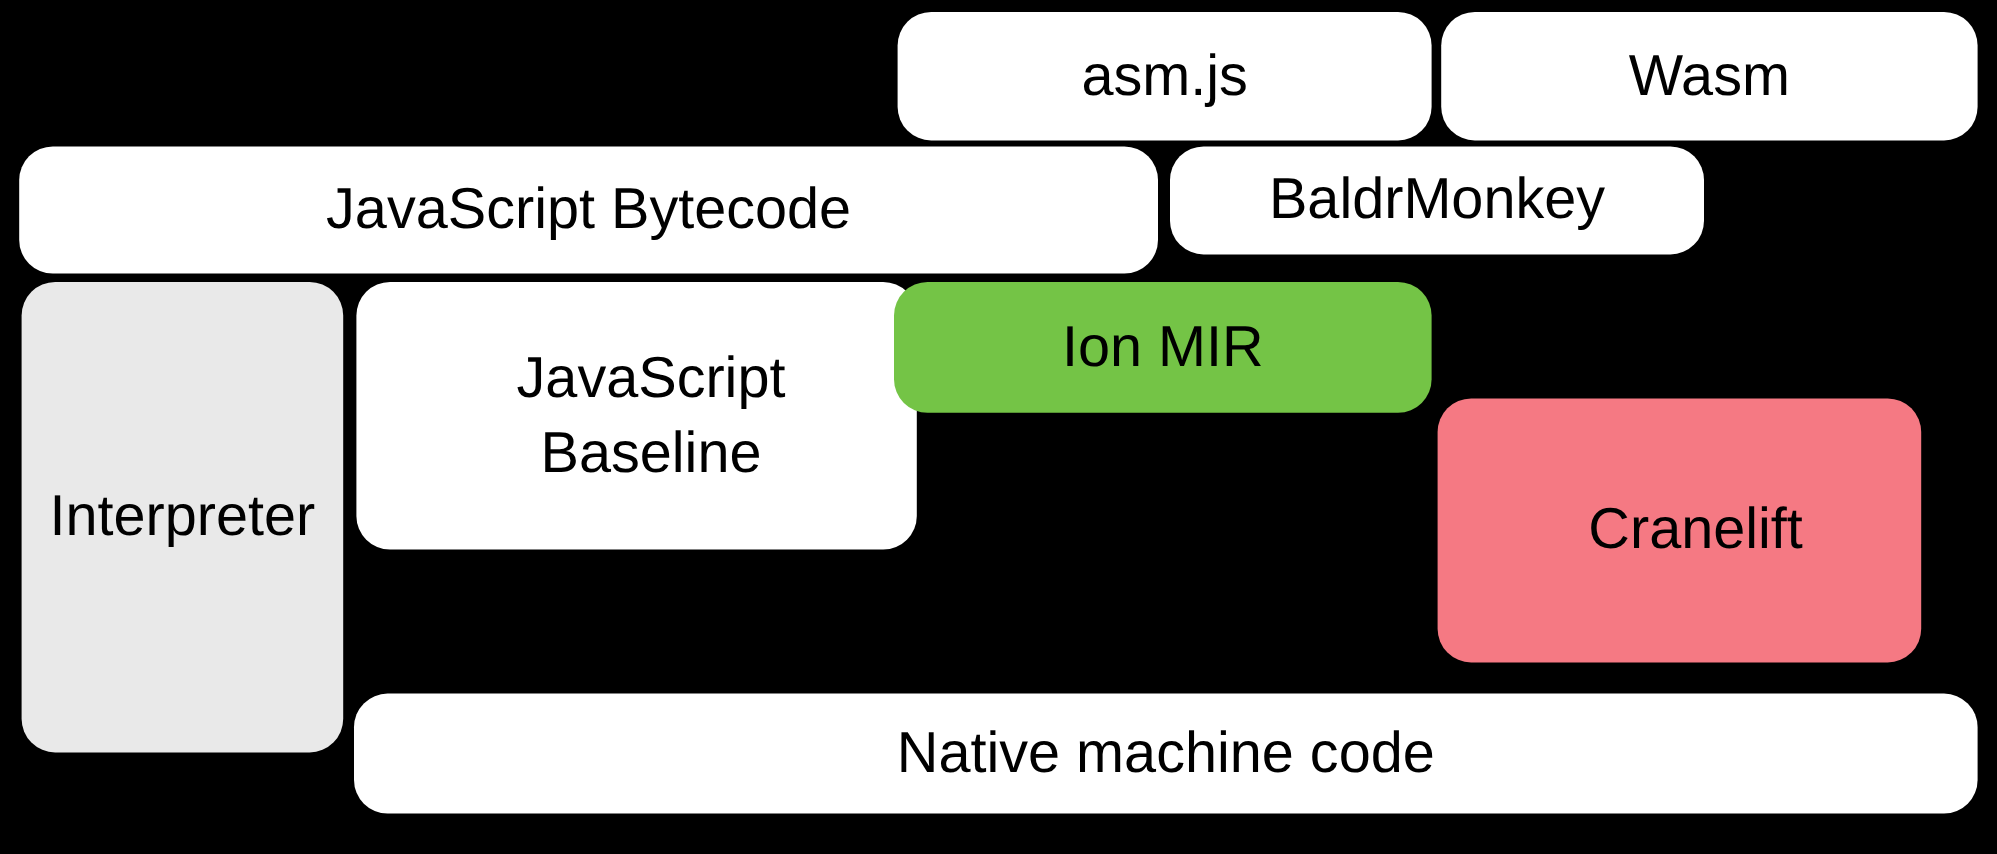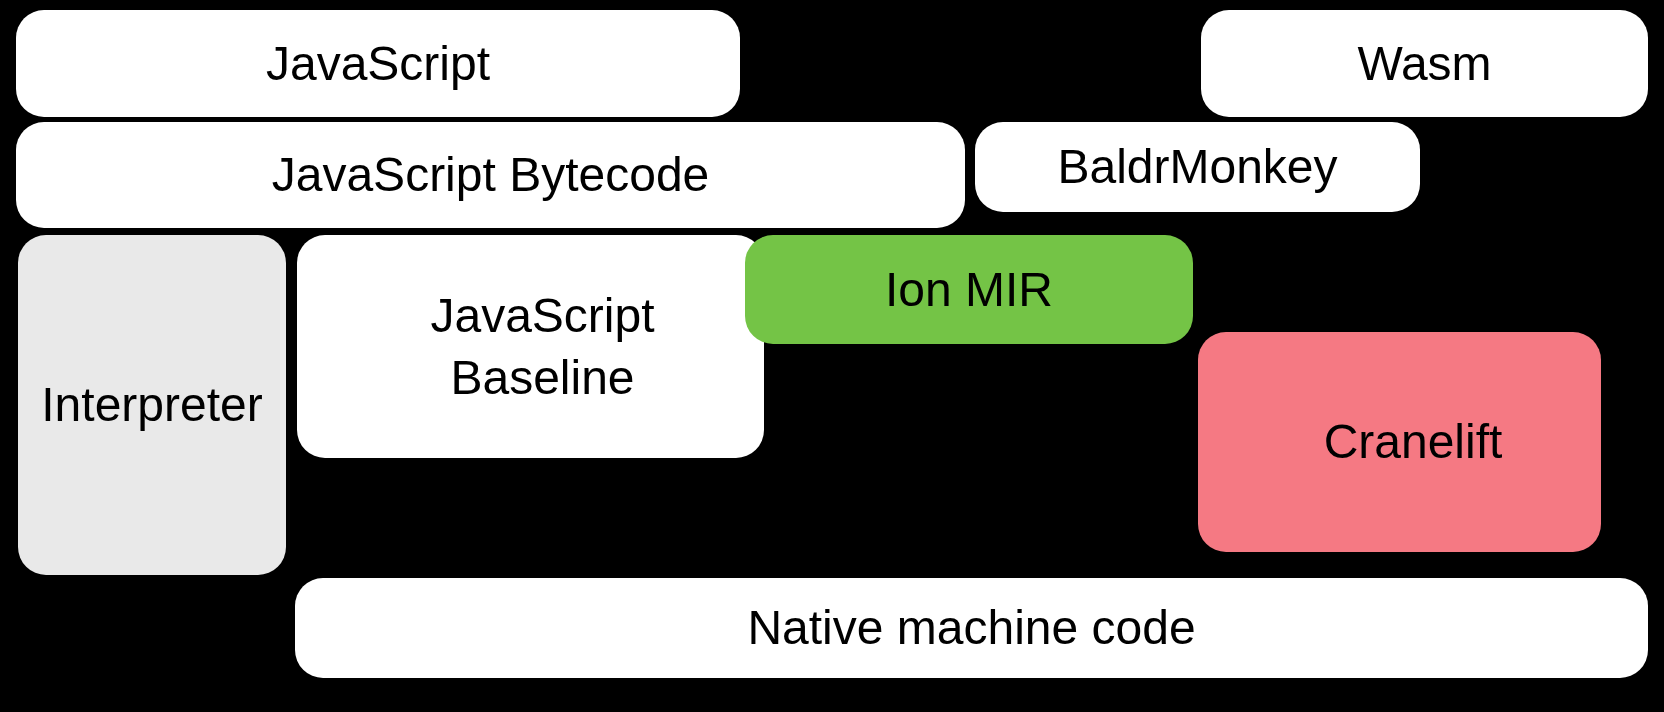--- a/index.html
+++ b/index.html
@@ -32,37 +32,37 @@
   .node.green { background: #74c446; }
   .node.pink  { background: #f57983; }
 
   #n-javascript   { left: 16px;   top: 10px;  width: 724px;  height: 107px; }
   #n-asmjs        { left: 748px;  top: 10px;  width: 445px;  height: 107px; }
   #n-wasm         { left: 1201px; top: 10px;  width: 447px;  height: 107px; }
 
   #n-bytecode     { left: 16px;   top: 122px; width: 949px;  height: 106px; }
   #n-baldrmonkey  { left: 975px;  top: 122px; width: 445px;  height: 90px; }
 
-  #n-interpreter  { left: 18px;   top: 235px; width: 268px;  height: 340px; }
+  #n-interpreter  { left: 18px;   top: 235px; width: 268px;  height: 392px; }
   #n-baseline     { left: 297px;  top: 235px; width: 443px;  height: 223px; padding-left: 24px; }
   #n-baseline span { white-space: normal; display: inline-block; max-width: 310px; }
   #n-ionmir       { left: 745px;  top: 235px; width: 448px;  height: 109px; }
   #n-ionlir       { left: 745px;  top: 351px; width: 448px;  height: 106px; }
   #n-cranelift    { left: 1198px; top: 332px; width: 376px;  height: 220px; padding-left: 27px; }
 
   #n-macro        { left: 290px;  top: 462px; width: 900px;  height: 107px; }
   #n-native       { left: 295px;  top: 578px; width: 1353px; height: 100px; }
 </style>
 </head>
 <body>
 
 <div class="canvas">
 
-  <div class="node" id="n-javascript">
-    <span>JavaScript</span>
+  <div class="node" id="n-asmjs">
+    <span>asm.js</span>
   </div>
   <div class="node" id="n-wasm">
     <span>Wasm</span>
   </div>
 
   <div class="node" id="n-bytecode">
     <span>JavaScript Bytecode</span>
   </div>
   <div class="node" id="n-baldrmonkey">
     <span>BaldrMonkey</span>

